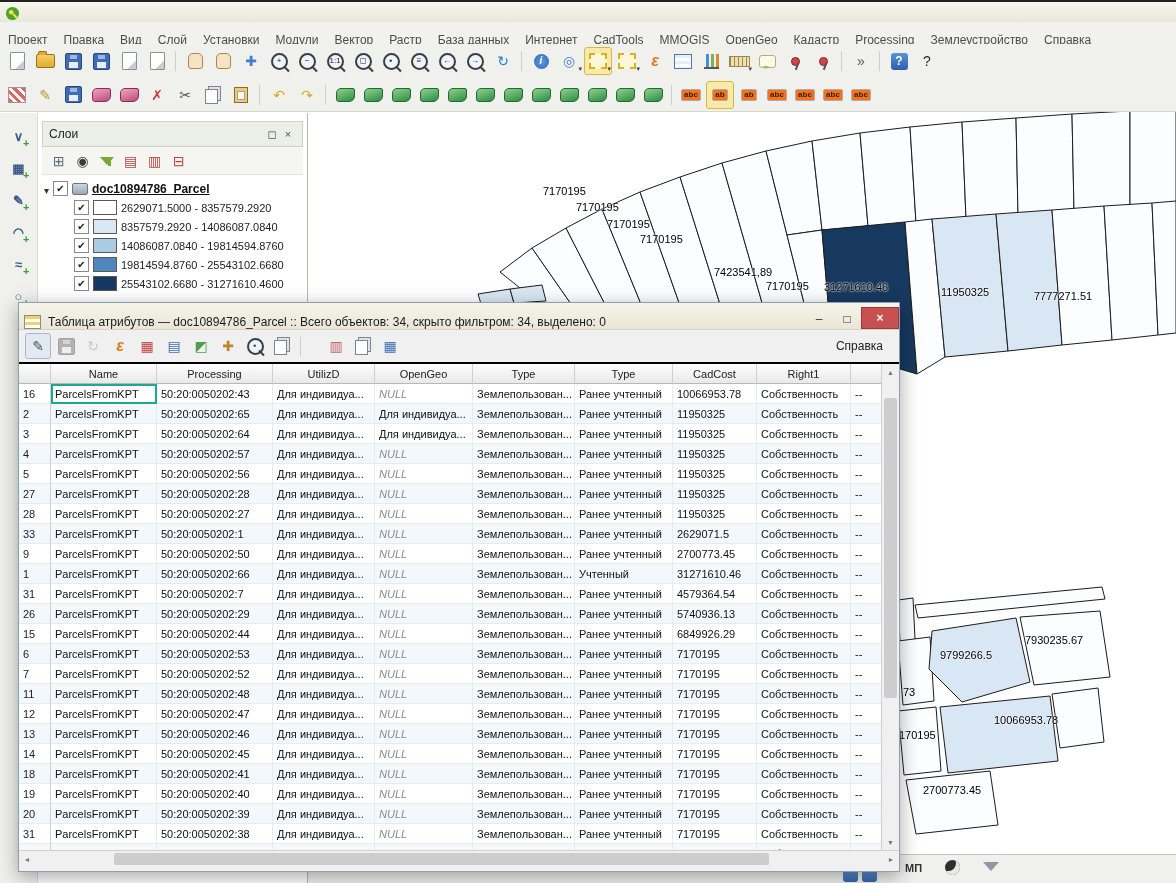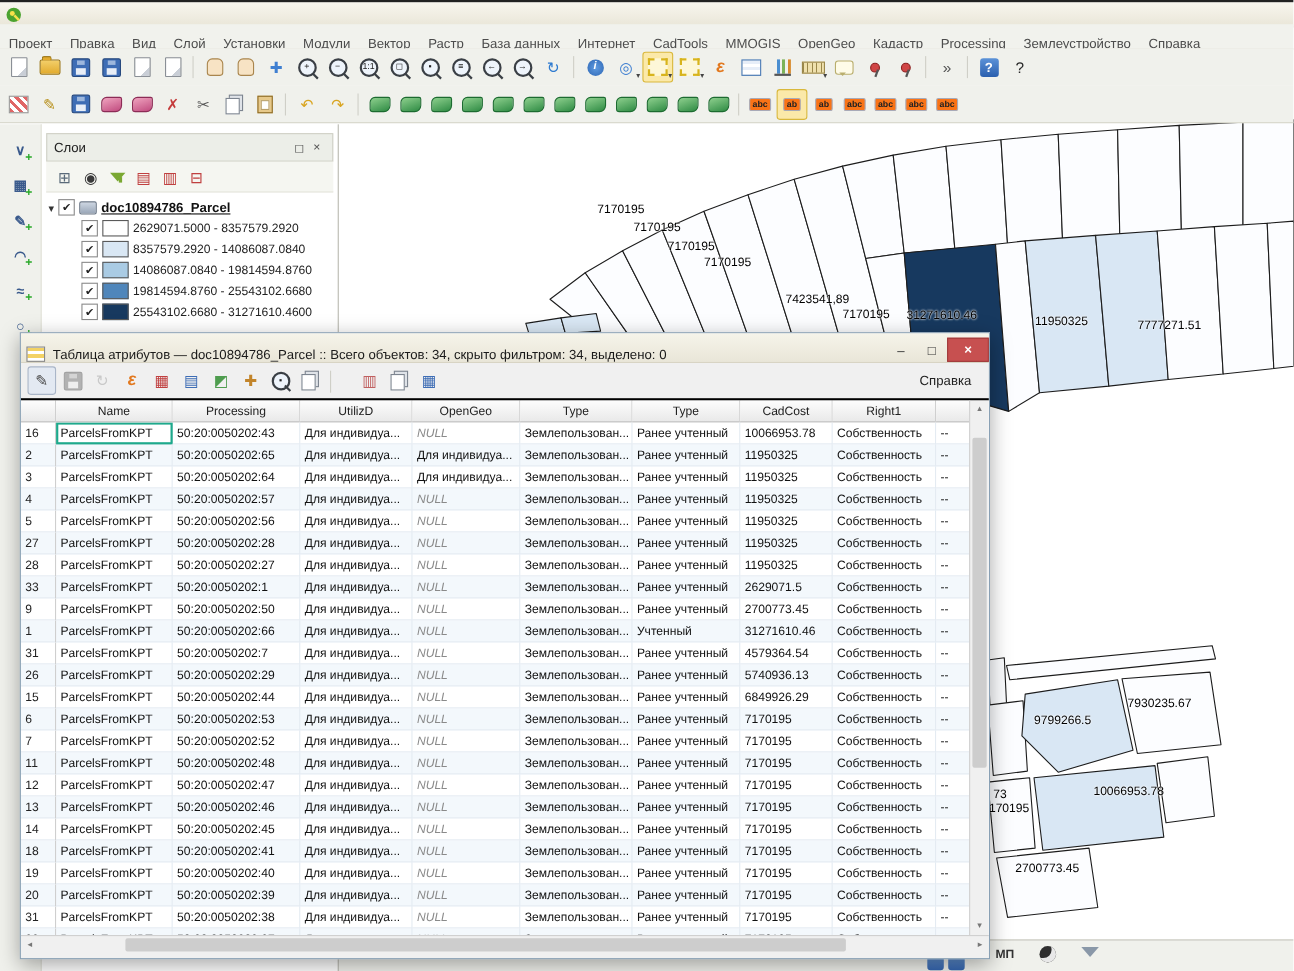--- a/index.html
+++ b/index.html
@@ -225,21 +225,21 @@
     <div class="map-label" style="left: 1034px; top: 298px;">7777271.51</div>
 
     <div class="map-label" style="left: 940px; top: 657px;">9799266.5</div>
 
     <div class="map-label" style="left: 1025px; top: 642px;">7930235.67</div>
 
     <div class="map-label" style="left: 994px; top: 722px;">10066953.78</div>
 
     <div class="map-label" style="left: 923px; top: 792px;">2700773.45</div>
 
-    <div class="map-label" style="left: 903px; top: 724px;">73</div>
+    <div class="map-label" style="left: 903px; top: 694px;">73</div>
 
     <div class="map-label" style="left: 899px; top: 737px;">170195</div>
   </div>
 
 <div id="titlebar">
   <span class="qgis-logo">
     <svg width="15" height="15" viewBox="0 0 16 16">
         <circle cx="8" cy="8" r="7" fill="#4ba32f"></circle>
         <circle cx="6.6" cy="6.6" r="2.4" fill="#f7e14a"></circle>
         <path d="M8.6 8.6 L13 13" stroke="#f7e14a" stroke-width="2.4"></path>

